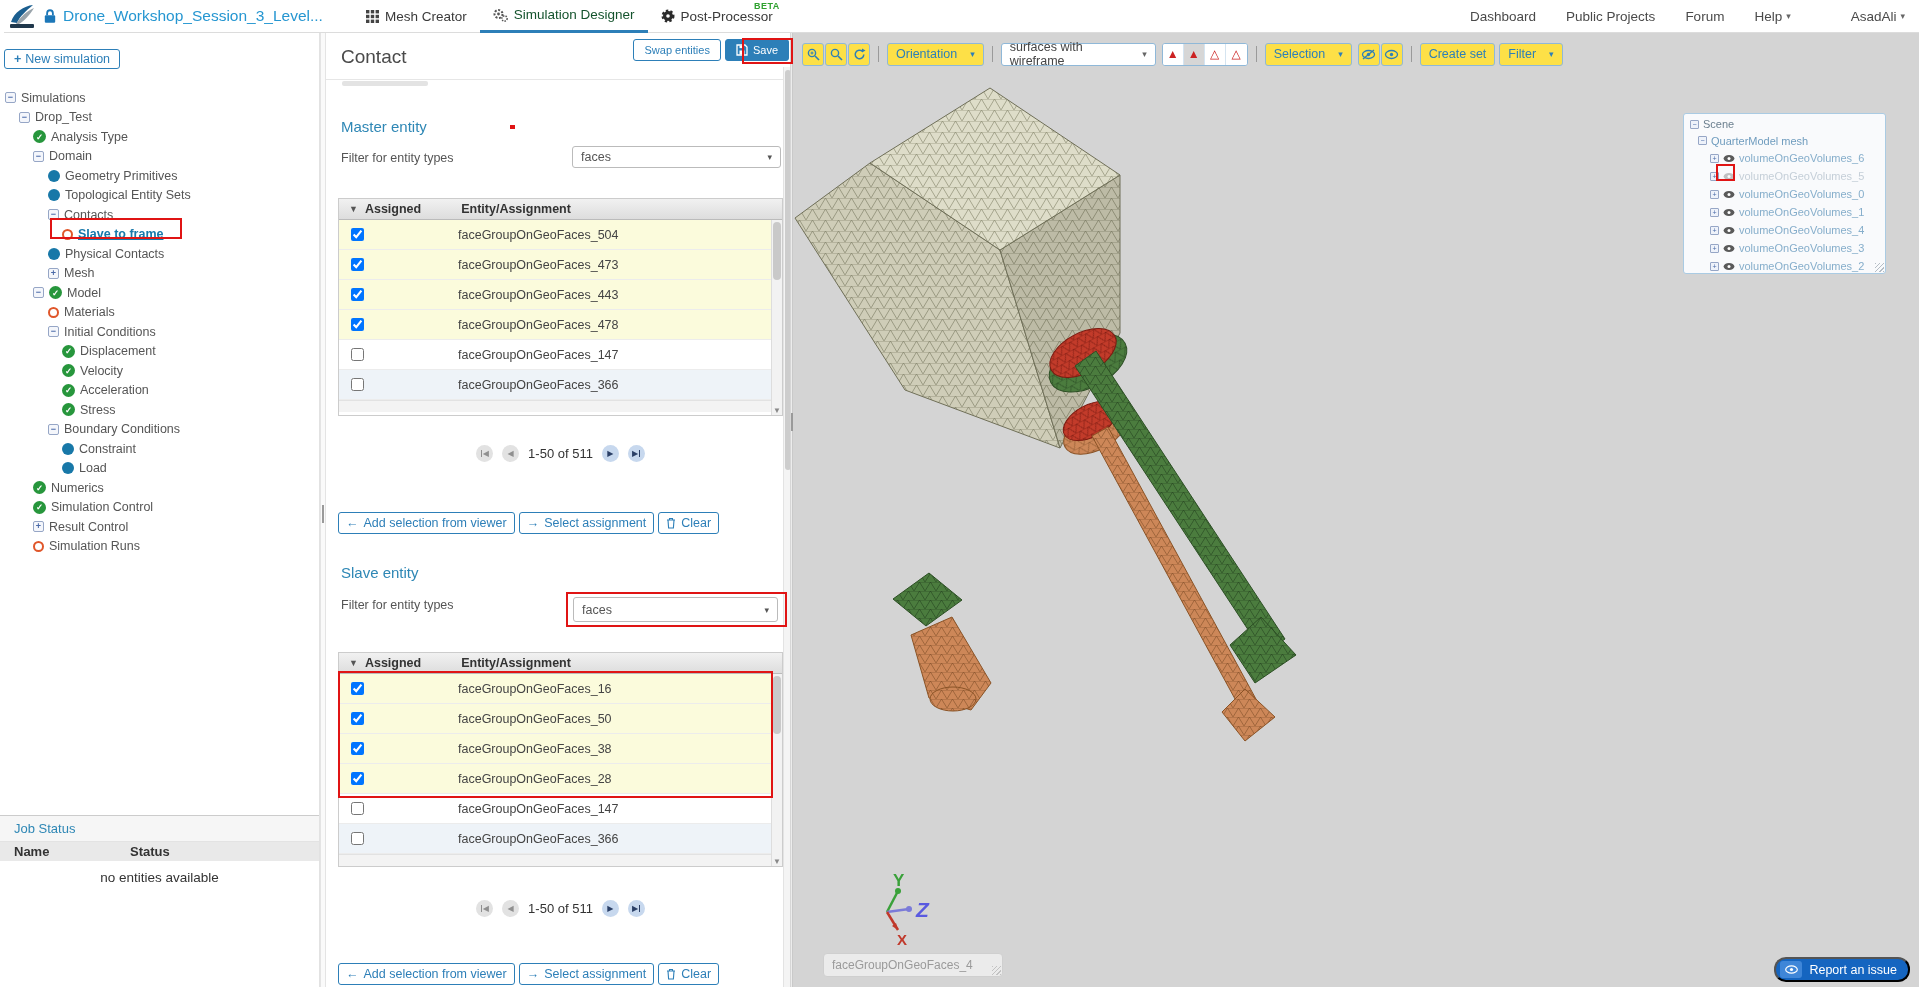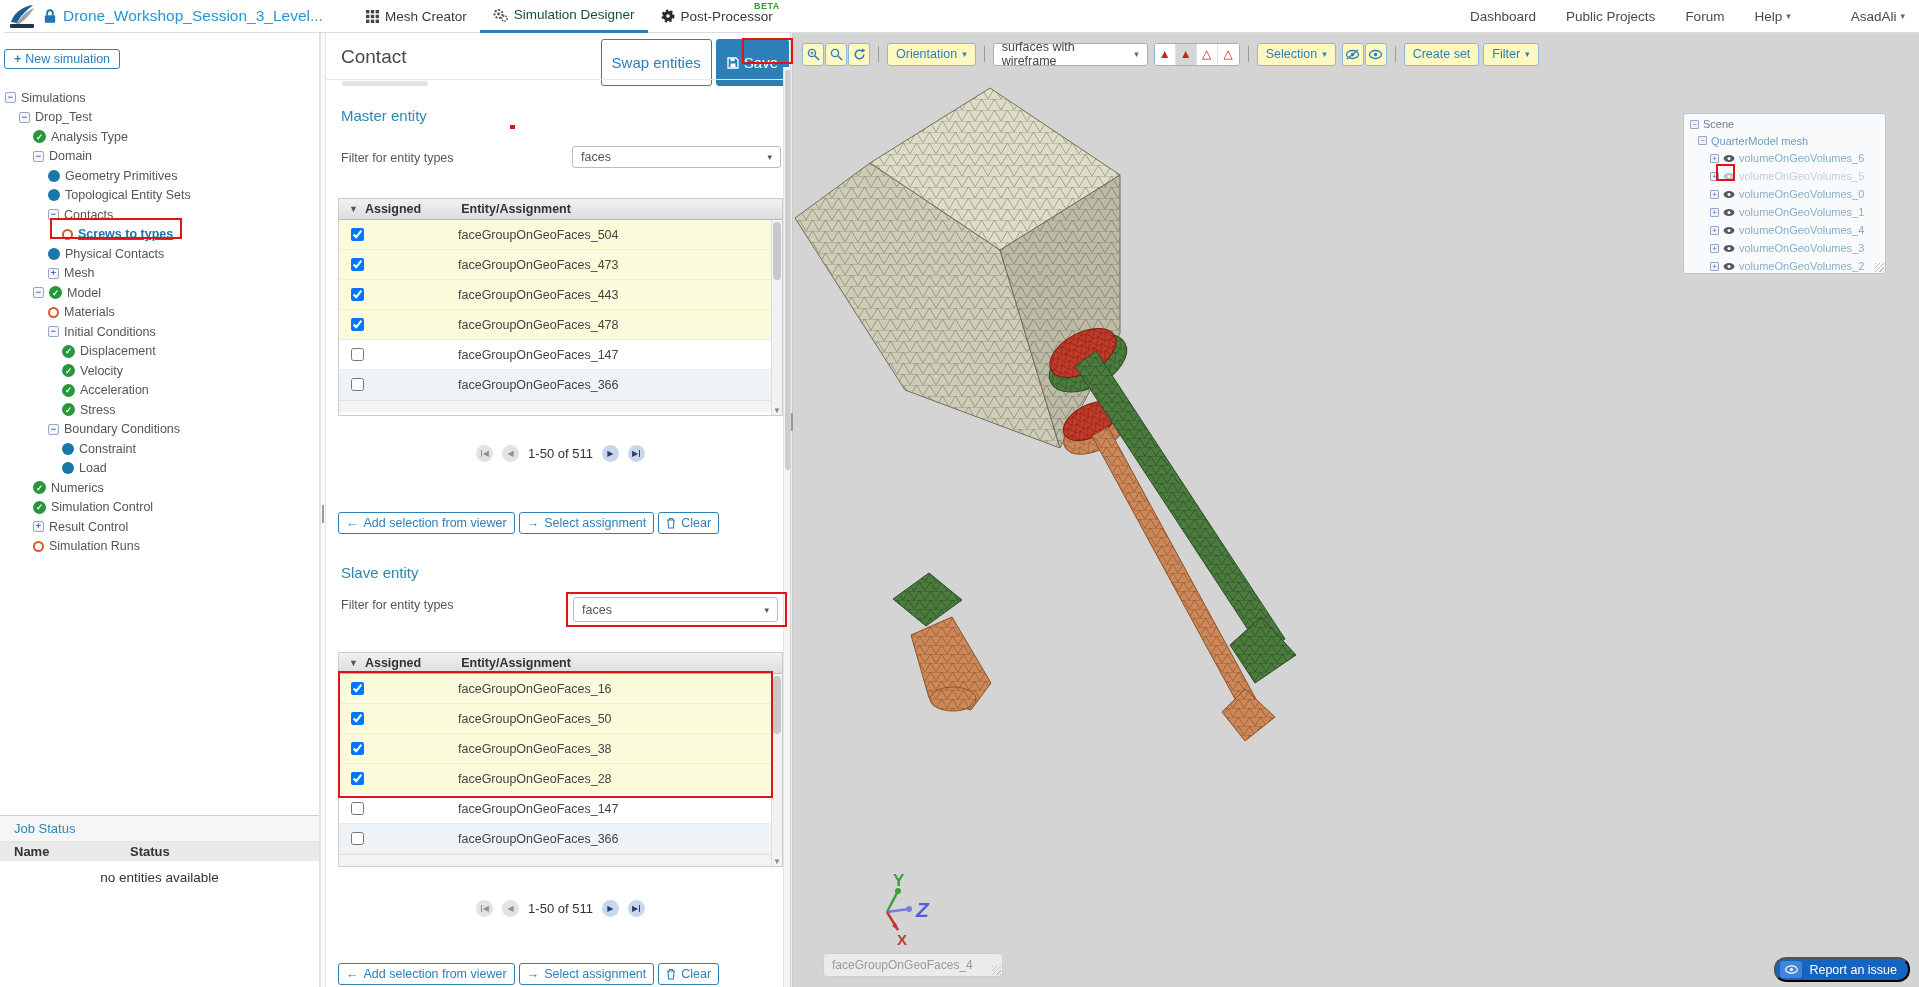--- a/index.html
+++ b/index.html
@@ -41,21 +41,21 @@
   .div1{position:absolute;left:320px;top:33px;width:6px;bottom:0;background:#fafafa;border-left:1px solid #e4e4e4;border-right:1px solid #e4e4e4}
   .grip{position:absolute;left:1px;width:2px;height:18px;border-left:1px solid #9a9a9a;border-right:1px solid #9a9a9a}
   .div1 .grip{top:472px}
   .div2{position:absolute;left:790px;top:33px;width:3px;bottom:0;background:#ececec;border-left:1px solid #d6d6d6;border-right:1px solid #c9c9c9}
   .div2 .grip{top:380px;left:0}
 
   
   .panel{position:absolute;left:326px;top:33px;width:466px;bottom:0;background:#fff}
   .ptitle{position:absolute;left:15px;top:13px;font-size:19px;color:#4a4a4a}
   .pbtns{position:absolute;right:3px;top:6px;display:flex;gap:4px}
-  .btn{border:1px solid #2d7fb8;border-radius:3px;font-size:15px;padding:14px 10px;display:flex;align-items:center;gap:5px;cursor:pointer}
+  .btn{border:1px solid #2d7fb8;border-radius:3px;font-size:11px;padding:4px 10px;display:flex;align-items:center;gap:5px;cursor:pointer}
   .btn-swap{background:#fff;color:#2d7fb8}
   .btn-save{background:#2d7fb8;color:#fff}
   .phr{position:absolute;top:46px;left:0;right:0;border-top:1px solid #e6e6e6}
   .topstrip{position:absolute;left:16px;top:48px;width:86px;height:5px;background:#e3e3e3;border-radius:2px}
   .sec-h{position:absolute;left:15px;font-size:15px;color:#2e87b5}
   .reddot{position:absolute;left:184px;top:92px;width:5px;height:4px;background:#e01414}
   .flabel{position:absolute;left:15px;font-size:12.5px;color:#555}
   .fselect{position:absolute;border:1px solid #bbb;border-radius:3px;background:#fff;font-size:12.5px;color:#555;display:flex;align-items:center;padding:0 8px;cursor:pointer}
   .fselect .caret{margin-left:auto;color:#555}
   .etable{position:absolute;left:12px;width:445px;border:1px solid #ccc;background:#fff}
@@ -79,21 +79,21 @@
   .pgi .bar{display:inline-block;width:1.5px;height:7px;background:currentColor;margin:0 .5px}
   .act{position:absolute;left:12px;display:flex;gap:4px}
   .abtn{border:1px solid #2d7fb8;color:#2d7fb8;background:#fff;border-radius:3px;font-size:12.5px;padding:3px 7px;display:flex;gap:5px;align-items:center;cursor:pointer}
   .psb{position:absolute;right:0;top:34px;bottom:0;width:9px;background:#f4f4f4;border-left:1px solid #e3e3e3}
   .psb .th{position:absolute;top:3px;left:1px;width:6px;height:400px;background:#cdcdcd;border-radius:3px}
 
   
   .viewer{position:absolute;left:793px;top:33px;right:0;bottom:0;background:#d4d4d4;overflow:hidden}
   .scene3d{position:absolute;left:0;top:0}
   .vtb{position:absolute;left:9px;top:9px;display:flex;align-items:center;height:24px;z-index:5}
-  .vbtn{height:23px;background:#fef9c3;border:1px solid #8fb8d8;border-radius:3px;color:#2d7fb8;font-size:12.5px;display:flex;align-items:center;gap:5px;padding:0 8px;cursor:pointer}
+  .vbtn{height:23px;background:#fde047;border:1px solid #8fb8d8;border-radius:3px;color:#2d7fb8;font-size:12.5px;display:flex;align-items:center;gap:13px;padding:0 8px;cursor:pointer}
   .vbtn.ico{width:22px;padding:0;justify-content:center}
   .bgroup{display:flex;gap:1px}
   .vsep{width:1px;height:16px;background:#9a9a9a;margin:0 8px}
   .vsel{height:23px;background:#fff;border:1px solid #8fb8d8;border-radius:3px;color:#444;font-size:12.5px;display:flex;align-items:center;gap:8px;padding:0 8px;width:155px;cursor:pointer}
   .vsel .caret{margin-left:auto}
   .tri-group{display:flex;border:1px solid #8fb8d8;border-radius:3px;overflow:hidden;margin-left:6px;background:#fff}
   .tri{width:21px;height:21px;display:flex;align-items:center;justify-content:center;font-size:12px;color:#cc2222;border-right:1px solid #d5e4f0;cursor:pointer;background:#fff}
   .tri:last-child{border-right:none}
   .tri.sel{background:#d6d6d6}
 
@@ -214,21 +214,21 @@
     <div class="ti lv3">
         <span class="ic ic-dot"></span>
         <span class="tl">Topological Entity Sets</span>
       </div>
     <div class="ti lv3">
         <span class="ic ic-col">−</span>
         <span class="tl">Contacts</span>
       </div>
     <div class="ti lv4 sel">
         <span class="ic ic-ring"></span>
-        <span class="tl">Screws to types</span>
+        <span class="tl">Slave to frame</span>
       </div>
     <div class="ti lv3">
         <span class="ic ic-dot"></span>
         <span class="tl">Physical Contacts</span>
       </div>
     <div class="ti lv3">
         <span class="ic ic-exp">+</span>
         <span class="tl">Mesh</span>
       </div>
     <div class="ti lv2">
@@ -314,21 +314,21 @@
         <path d="M1 1 h8 l2 2 v8 H1 z" fill="none" stroke="#fff" stroke-width="1.3"></path>
         <rect x="3.5" y="6.5" width="5" height="4" fill="#fff"></rect>
         <rect x="3.5" y="1.5" width="4" height="2.6" fill="#fff"></rect>
       </svg>
       <span>Save</span>
     </button>
   </div>
   <div class="phr"></div>
   <div class="topstrip"></div>
 
-  <div class="sec-h" style="top:74px">Master entity</div>
+  <div class="sec-h" style="top:85px">Master entity</div>
   <div class="reddot"></div>
   <div class="flabel" style="top:118px">Filter for entity types</div>
   <div class="fselect" style="left:246px;top:113px;width:209px;height:22px">
     <span>faces</span>
       <span class="caret">▾</span>
   </div>
   <div class="etable" style="top:165px">
     <div class="thead">
       <span class="sort">▼</span>
       <span class="h1">Assigned</span>

